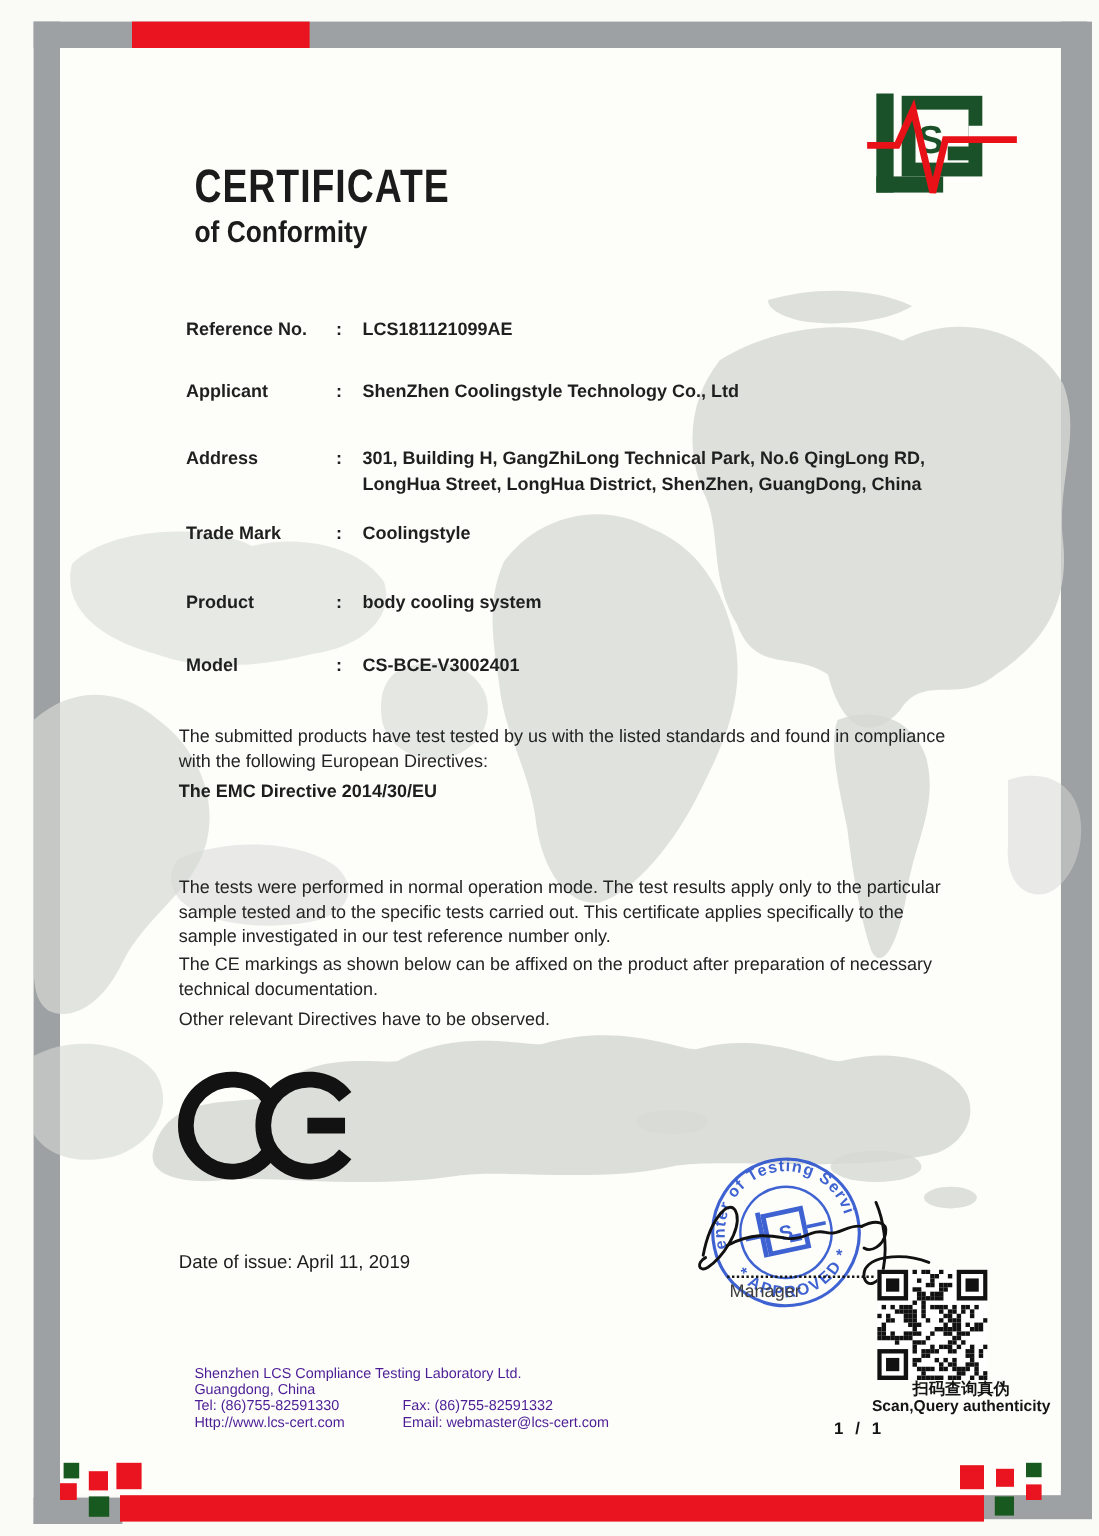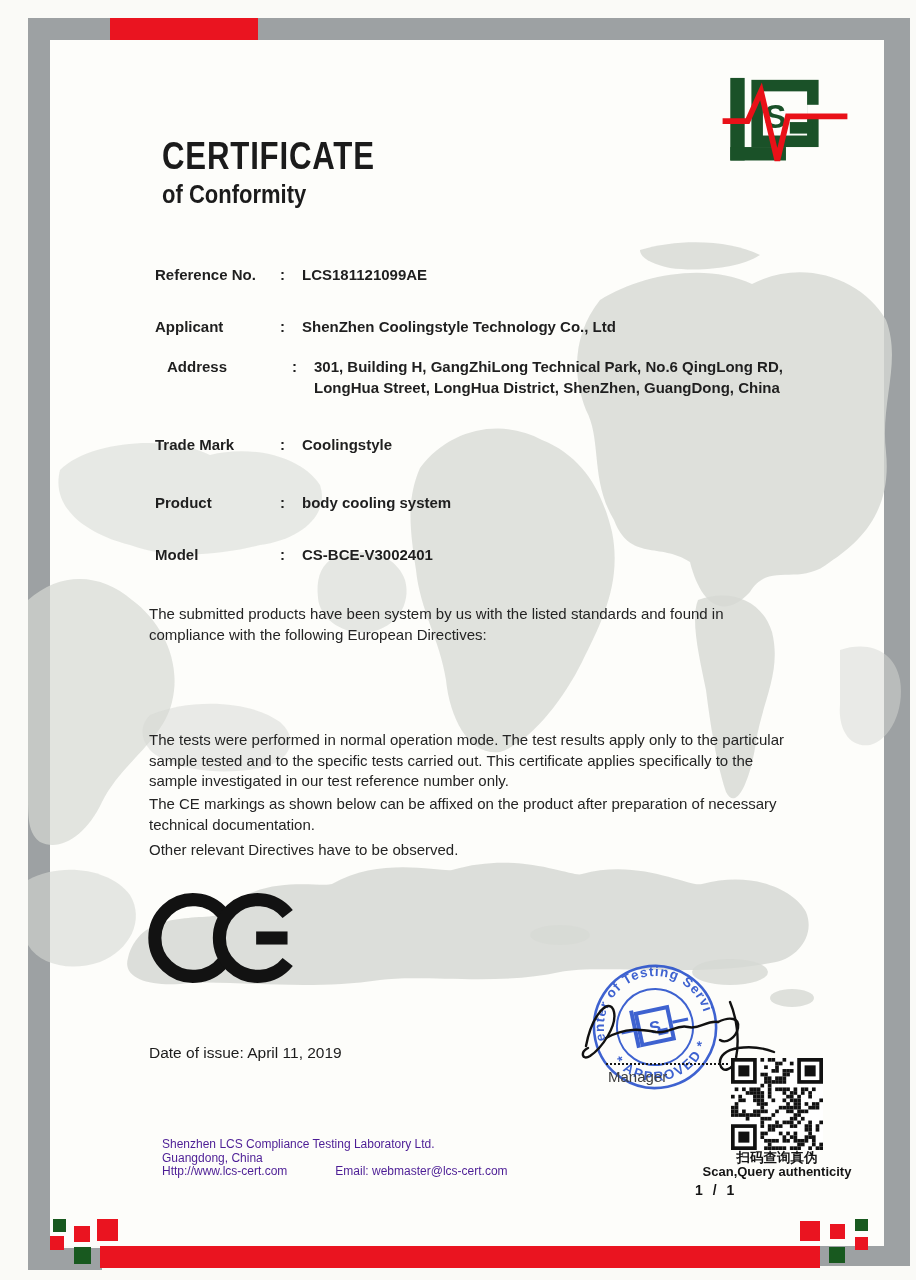--- a/index.html
+++ b/index.html
@@ -27,21 +27,21 @@
   .b{font-weight:bold;color:#1d1d1d;}
   
   .date{position:absolute;left:149px;top:1044px;font-size:15.5px;font-weight:normal;color:#1c1c1c;z-index:2;}
   
   .stamp{position:absolute;left:577px;top:952px;z-index:3;}
   .dotline{position:absolute;left:606px;top:1051px;width:122px;height:12px;border-bottom:2.5px dotted #161616;z-index:4;}
   .manager{position:absolute;left:608px;top:1068px;width:120px;text-align:left;font-size:15px;color:#404040;z-index:4;}
   .sig{position:absolute;left:572px;top:986px;z-index:5;}
   
   .qrbox{position:absolute;left:731px;top:1058px;z-index:6;}
-  .qrcap{position:absolute;width:184px;left:685px;text-align:center;font-weight:bold;color:#141414;z-index:6;}
+  .qrcap{position:absolute;width:184px;left:709px;text-align:center;font-weight:bold;color:#141414;z-index:6;}
   
   .footer{position:absolute;left:162px;top:1138px;font-size:12px;line-height:13.6px;color:#4c1d95;z-index:6;width:540px;}
   .footer .duo span{display:inline-block;}
   .footer .c1{width:170px;}
   .pageno{position:absolute;left:695px;top:1182px;font-size:14px;font-weight:bold;letter-spacing:3px;color:#141414;z-index:6;}
   
   .sq{position:absolute;z-index:7;}
 </style>
 </head>
 <body>
@@ -90,34 +90,35 @@
 
   <div class="title">CERTIFICATE</div>
   <div class="subtitle">of Conformity</div>
 
   <div class="frow" style="top:264px;">
     <span class="lab">Reference No.</span><span class="col">:</span><span class="val">LCS181121099AE</span>
   </div>
   <div class="frow" style="top:316px;">
     <span class="lab">Applicant</span><span class="col">:</span><span class="val">ShenZhen Coolingstyle Technology Co., Ltd</span>
   </div>
-  <div class="frow" style="top:356px;margin-left:12px;">
+  <div class="frow" style="top:372px;">
     <span class="lab">Address</span><span class="col">:</span><span class="val">301, Building H, GangZhiLong Technical Park, No.6 QingLong RD, LongHua Street, LongHua District, ShenZhen, GuangDong, China</span>
   </div>
   <div class="frow" style="top:434px;">
     <span class="lab">Trade Mark</span><span class="col">:</span><span class="val">Coolingstyle</span>
   </div>
   <div class="frow" style="top:492px;">
     <span class="lab">Product</span><span class="col">:</span><span class="val">body cooling system</span>
   </div>
   <div class="frow" style="top:544px;">
     <span class="lab">Model</span><span class="col">:</span><span class="val">CS-BCE-V3002401</span>
   </div>
 
-  <div class="para" style="top:604px;">The submitted products have been system by us with the listed standards and found in compliance with the following European Directives:</div>
+  <div class="para" style="top:604px;">The submitted products have test tested by us with the listed standards and found in compliance with the following European Directives:</div>
+  <div class="para b" style="top:650px;">The EMC Directive 2014/30/EU</div>
   <div class="para" style="top:730px;">The tests were performed in normal operation mode. The test results apply only to the particular sample tested and to the specific tests carried out. This certificate applies specifically to the sample investigated in our test reference number only.</div>
   <div class="para" style="top:794px;">The CE markings as shown below can be affixed on the product after preparation of necessary technical documentation.</div>
   <div class="para" style="top:840px;">Other relevant Directives have to be observed.</div>
 
   <svg class="abs" style="left:148px;top:886px;z-index:2;" width="150" height="104" viewBox="0 0 172 104">
     <g stroke="#121212" stroke-width="15" fill="none">
       <path d="M86.2,24.5 A44,44 0 1 0 86.2,79.5"></path>
       <path d="M160.2,24.5 A44,44 0 1 0 160.2,79.5"></path>
       <path d="M124,52 H160"></path>
     </g>
@@ -368,20 +369,24 @@
         <rect x="8" y="80" width="12" height="12" fill="#111"></rect>
       </g>
   </svg>
   <div class="qrcap" style="top:1149px;font-size:13.5px;">扫码查询真伪</div>
   <div class="qrcap" style="top:1164px;font-size:13px;">Scan,Query authenticity</div>
 
   <div class="footer">
     <div>Shenzhen LCS Compliance Testing Laboratory Ltd.</div>
     <div>Guangdong, China</div>
     <div class="duo">
+      <span class="c1">Tel: (86)755-82591330</span>
+      <span>Fax: (86)755-82591332</span>
+    </div>
+    <div class="duo">
       <span class="c1">Http://www.lcs-cert.com</span>
       <span>Email: webmaster@lcs-cert.com</span>
     </div>
   </div>
   <div class="pageno">1 / 1</div>
 
   <div class="sq" style="left:53px;top:1219px;width:13px;height:13px;background:#18591f;"></div>
   <div class="sq red" style="left:50px;top:1236px;width:14px;height:14px;"></div>
   <div class="sq red" style="left:74px;top:1226px;width:16px;height:16px;"></div>
   <div class="sq red" style="left:97px;top:1219px;width:21px;height:22px;"></div>

